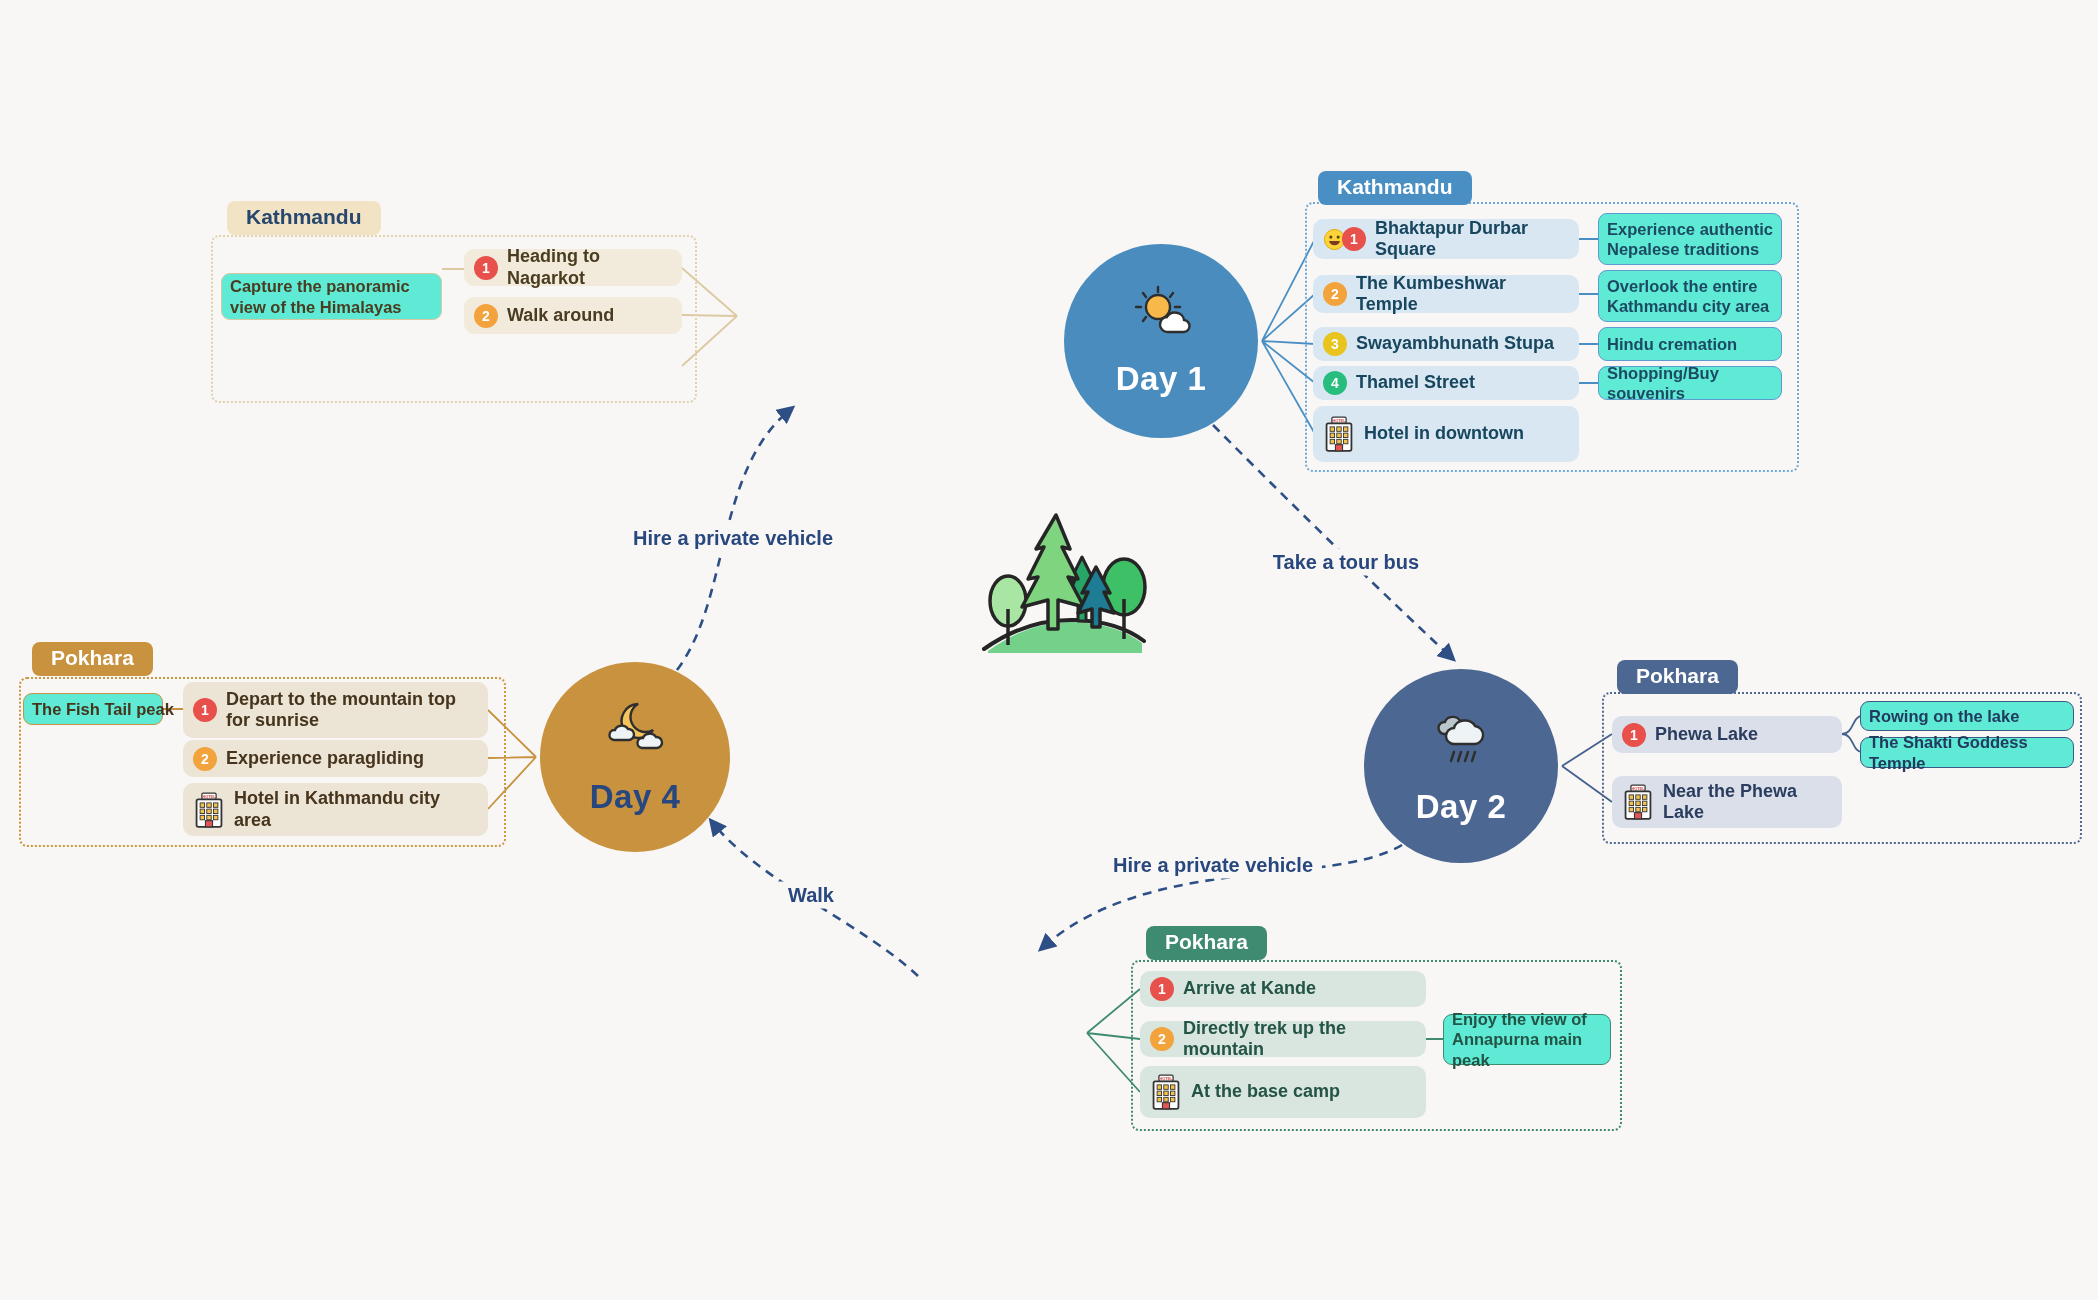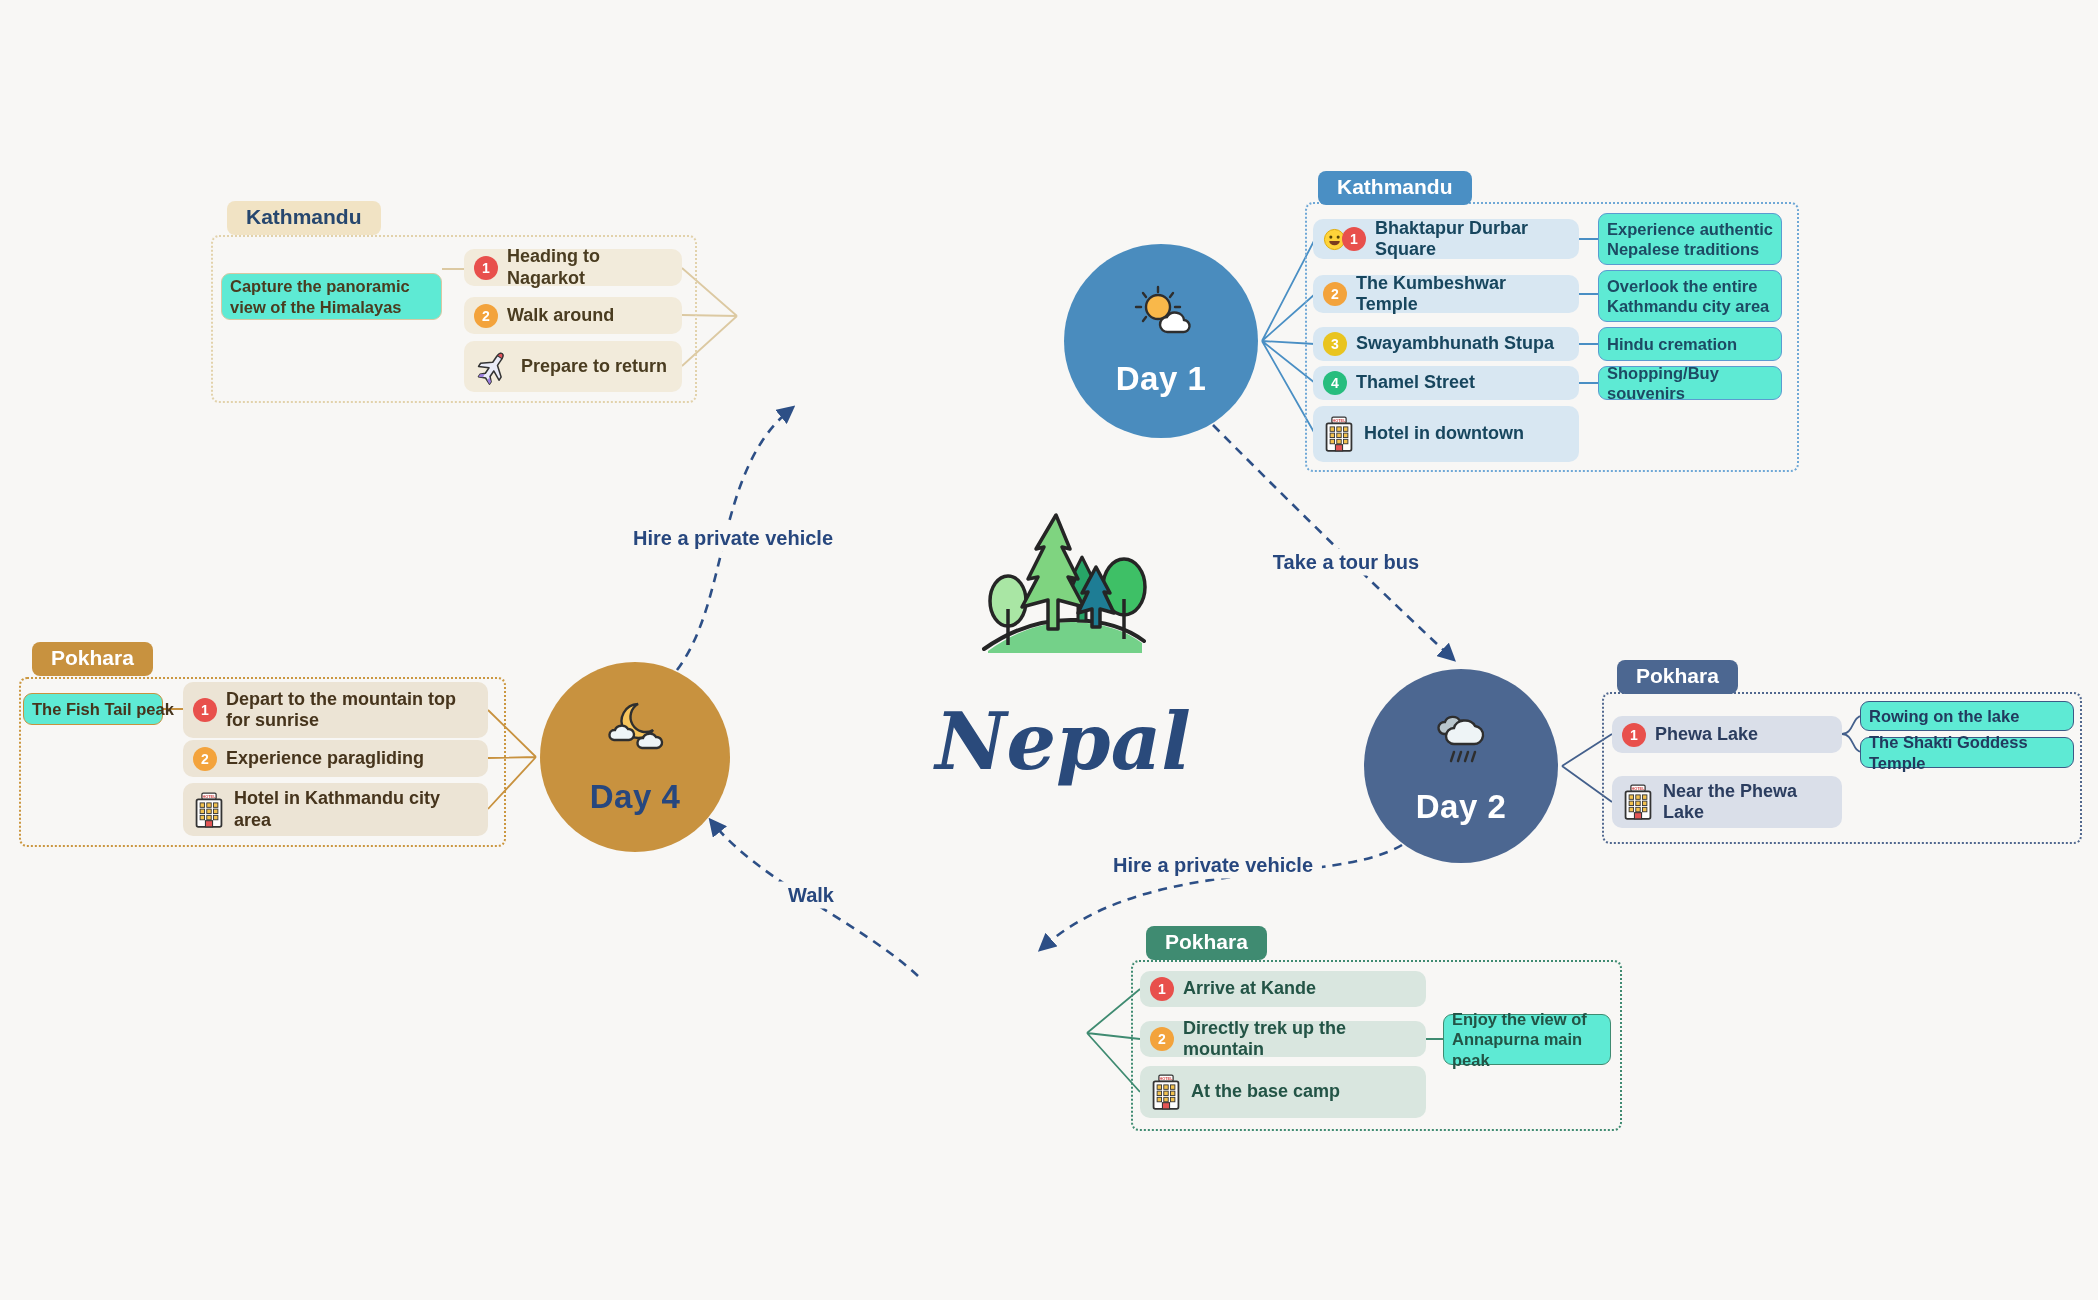--- a/index.html
+++ b/index.html
@@ -145,21 +145,20 @@
       <path d="M6 144 C40 120 72 114 98 115 C126 116 150 124 166 136" stroke="#252525" stroke-width="4" fill="none" stroke-linecap="round"></path>
       <ellipse cx="30" cy="96" rx="18" ry="25" fill="#a9e6a4" stroke="#252525" stroke-width="3.5"></ellipse>
       <line x1="30" y1="104" x2="30" y2="140" stroke="#252525" stroke-width="3.5"></line>
       <ellipse cx="146" cy="82" rx="21" ry="28" fill="#3ec066" stroke="#252525" stroke-width="3.5"></ellipse>
       <line x1="146" y1="94" x2="146" y2="134" stroke="#252525" stroke-width="3.5"></line>
       <path d="M104 52 L92 76 L97 75 L88 96 L100 92 L100 116 L108 116 L108 92 L120 96 L111 75 L116 76 Z" fill="#27a567" stroke="#252525" stroke-width="3" stroke-linejoin="round"></path>
       <path d="M78 10 L58 44 L66 42 L50 74 L60 72 L44 102 L70 95 L70 124 L80 124 L80 95 L106 102 L90 72 L100 74 L84 42 L92 44 Z" fill="#7fd480" stroke="#252525" stroke-width="3.5" stroke-linejoin="round"></path>
       <path d="M118 62 L104 88 L110 87 L100 108 L114 104 L114 122 L122 122 L122 104 L136 108 L126 87 L132 88 Z" fill="#1e7d95" stroke="#252525" stroke-width="3.5" stroke-linejoin="round"></path>
     </svg>
   </div>
-  <div class="title">Nepal</div>
 
   <div class="day d1">
     <span>
       <svg width="74" height="56" viewBox="0 0 74 56" fill="none" stroke="#2e2e2e" stroke-width="2.4" stroke-linecap="round">
         <line x1="34" y1="3" x2="34" y2="8"></line>
           <line x1="19" y1="9" x2="22" y2="13"></line>
         <line x1="12" y1="23" x2="17" y2="23"></line>
           <line x1="19" y1="37" x2="22" y2="33"></line>
         <line x1="49" y1="9" x2="46" y2="13"></line>
           <line x1="56" y1="23" x2="51" y2="23"></line>
@@ -369,32 +368,19 @@
   <div class="row t5 r5a">
     <span class="bdg b1">1</span>
     <span class="rtx">Heading to Nagarkot</span>
   </div>
 
   <div class="row t5 r5b">
     <span class="bdg b2">2</span>
     <span class="rtx">Walk around</span>
   </div>
 
-  <div class="row t5 r5c">
-    <span class="plane">
-      <svg width="38" height="38" viewBox="0 0 40 40">
-        <g transform="rotate(40 20 20)">
-          <path d="M20 3 C22 3 23 6 23 9 L23 16 L33 24 L33 28 L23 23 L23 30 L27 34 L27 37 L20 34 L13 37 L13 34 L17 30 L17 23 L7 28 L7 24 L17 16 L17 9 C17 6 18 3 20 3 Z" fill="#e9ebf8" stroke="#333" stroke-width="1.6" stroke-linejoin="round"></path>
-          <path d="M20 3 C21.5 3 22.6 5 22.9 7.5 L17.1 7.5 C17.4 5 18.5 3 20 3 Z" fill="#e0525a" stroke="#333" stroke-width="1"></path>
-          <path d="M13 37 L13 34 L17 31 L17 35 Z" fill="#9b7ede"></path>
-          <path d="M27 37 L27 34 L23 31 L23 35 Z" fill="#9b7ede"></path>
-        </g>
-      </svg>
-    </span>
-    <span class="rtx">Prepare to return</span>
-  </div>
 
   <div class="route rlA">Take a tour bus</div>
   <div class="route rlB">Hire a private vehicle</div>
   <div class="route rlC">Walk</div>
   <div class="route rlD">Hire a private vehicle</div>
 
 </div>
 
 </body></html>

